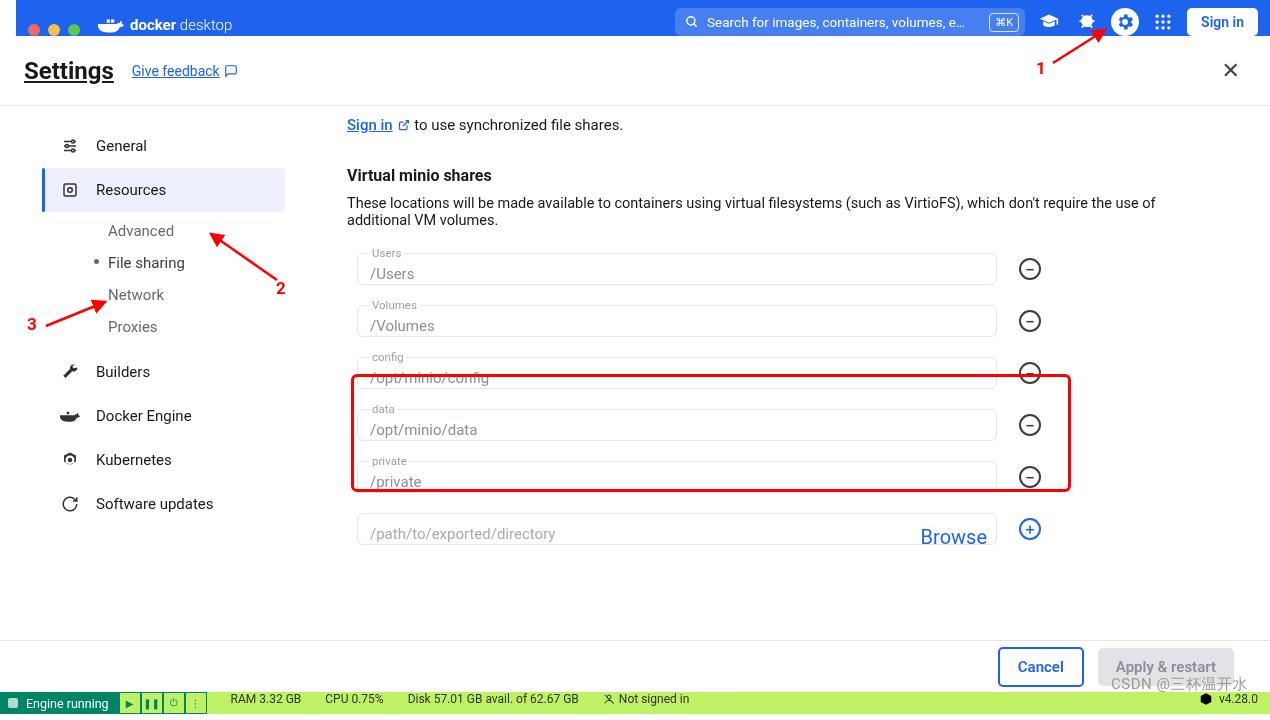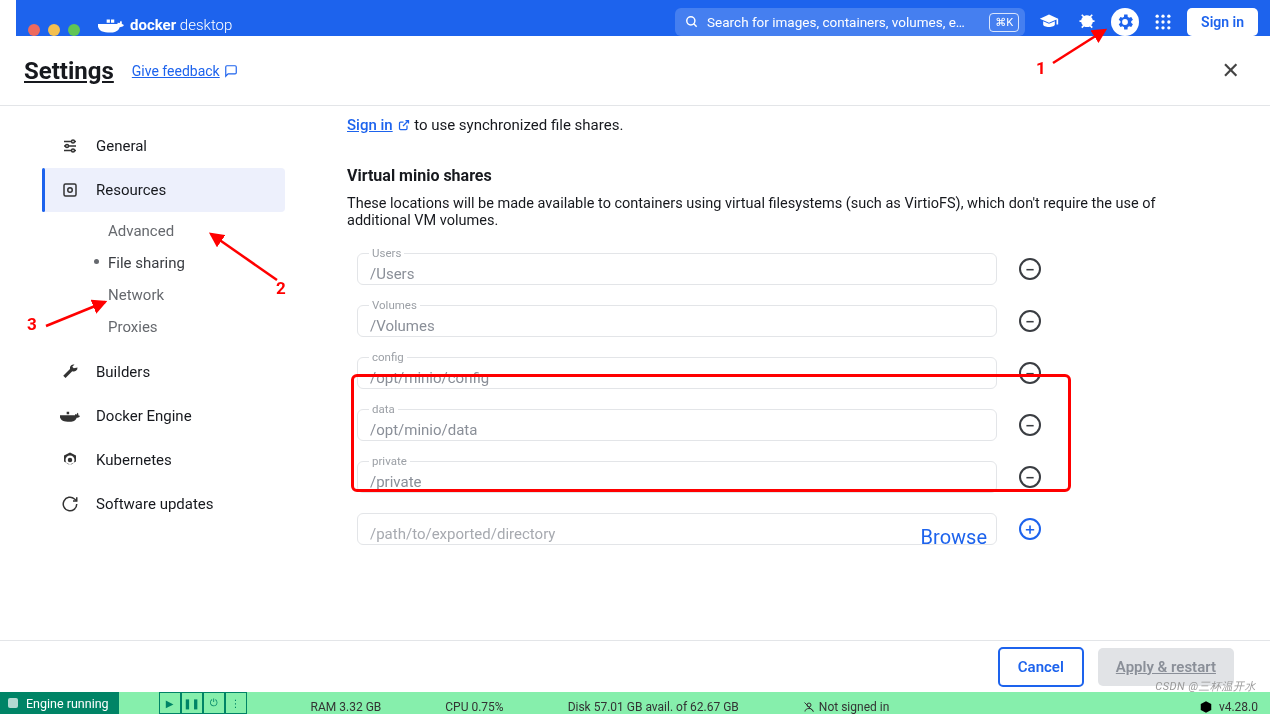--- a/index.html
+++ b/index.html
@@ -66,37 +66,37 @@
   .circle-btn{width:22px;height:22px;border:2px solid #3a3d42;border-radius:50%;display:flex;align-items:center;justify-content:center;cursor:pointer;color:#3a3d42;font-weight:700;font-size:15px;line-height:1;}
   .circle-btn.add{border-color:var(--docker-blue);color:var(--docker-blue);}
   .browse{color:var(--docker-blue);font-size:20px;cursor:pointer;position:absolute;right:10px;top:12px;}
   .add-row .share-field input{color:#A7AAB0;}
 
   .highlight-box{position:absolute;border:3px solid #ff0000;border-radius:6px;pointer-events:none;}
 
   
   .action-bar { height:52px; border-top:1px solid var(--border); display:flex; align-items:center; justify-content:flex-end; gap:14px; padding:0 36px;}
   .btn-cancel { background:#fff; border:2px solid var(--docker-blue); color:var(--docker-blue); font-weight:600; font-size:15px; padding:9px 18px; border-radius:5px; cursor:pointer;}
-  .btn-apply { background:#E1E3E6; border:none; color:#8A8F98; font-weight:600; font-size:15px; padding:10px 18px; border-radius:5px; cursor:not-allowed;text-decoration:underline;}
-
-  
-  .statusbar { height:22px; background:#86efac; display:flex; align-items:flex-end; font-size:12px; color:#333; padding-right:12px; position:relative;gap:40px;}
+  .btn-apply { background:#E1E3E6; border:none; color:#8A8F98; font-weight:600; font-size:15px; padding:10px 18px; border-radius:5px; cursor:not-allowed;}
+
+  
+  .statusbar { height:22px; background:#bef264; display:flex; align-items:flex-start; font-size:12px; color:#333; padding-right:12px; position:relative;}
   .engine-pill { background:var(--status-bar); color:#fff; height:100%; display:flex; align-items:center; padding:0 10px 0 8px; gap:6px; font-size:12.5px;}
   .engine-pill::before{content:"";width:10px;height:10px;border-radius:2px;background:rgba(255,255,255,0.7);display:inline-block;margin-right:2px;}
   .status-controls{display:flex;height:100%;}
   .status-controls span{border:1px solid var(--status-bar);height:100%;width:22px;display:flex;align-items:center;justify-content:center;color:var(--status-bar);font-size:10px;cursor:pointer;}
   .statusbar .metric{margin-left:24px;}
   .statusbar .ns svg{width:12px;height:12px;vertical-align:-2px;margin-right:4px;}
   .version{margin-left:auto;display:flex;align-items:center;gap:6px;}
 
   
   .annot{position:absolute;color:#ff0000;font-weight:700;font-size:17px;pointer-events:none;z-index:50;}
   .arrow{position:absolute;z-index:50;pointer-events:none;}
   .arrow svg{overflow:visible;}
-  .watermark{position:absolute;right:14px;bottom:26px;font-size:11px;color:#999;letter-spacing:.5px;font-style:italic;}
+  .watermark{position:absolute;right:22px;bottom:26px;font-size:15px;color:#999;letter-spacing:.5px;}
 </style>
 </head>
 <body>
 
 <div class="topbar">
   <div class="traffic">
     <span class="dot r"></span>
     <span class="dot y"></span>
     <span class="dot g"></span>
   </div>

